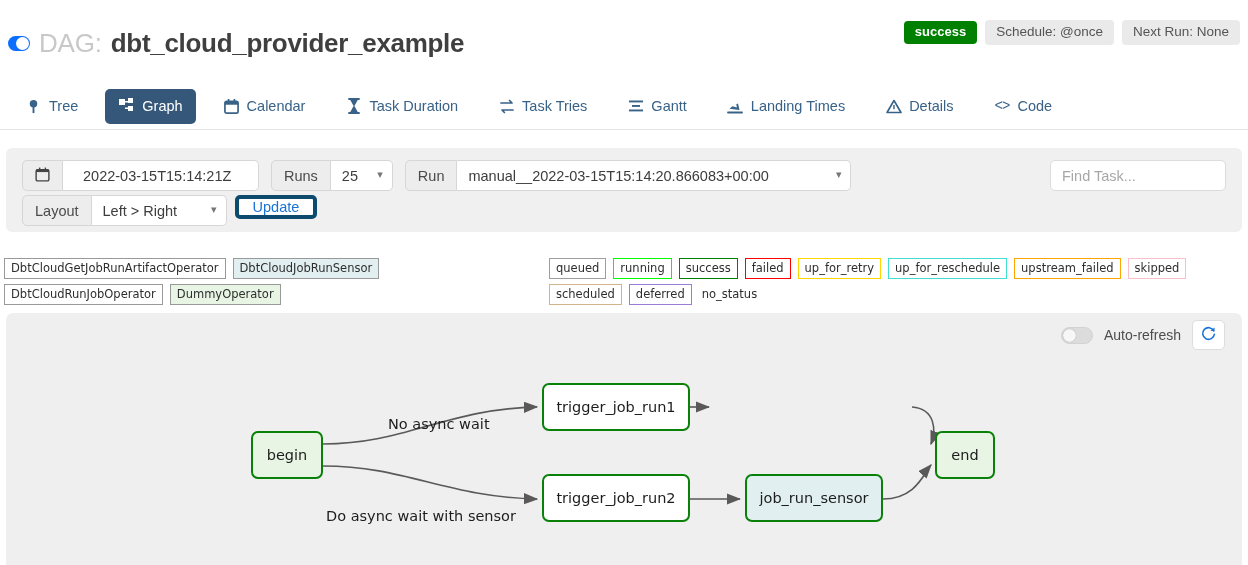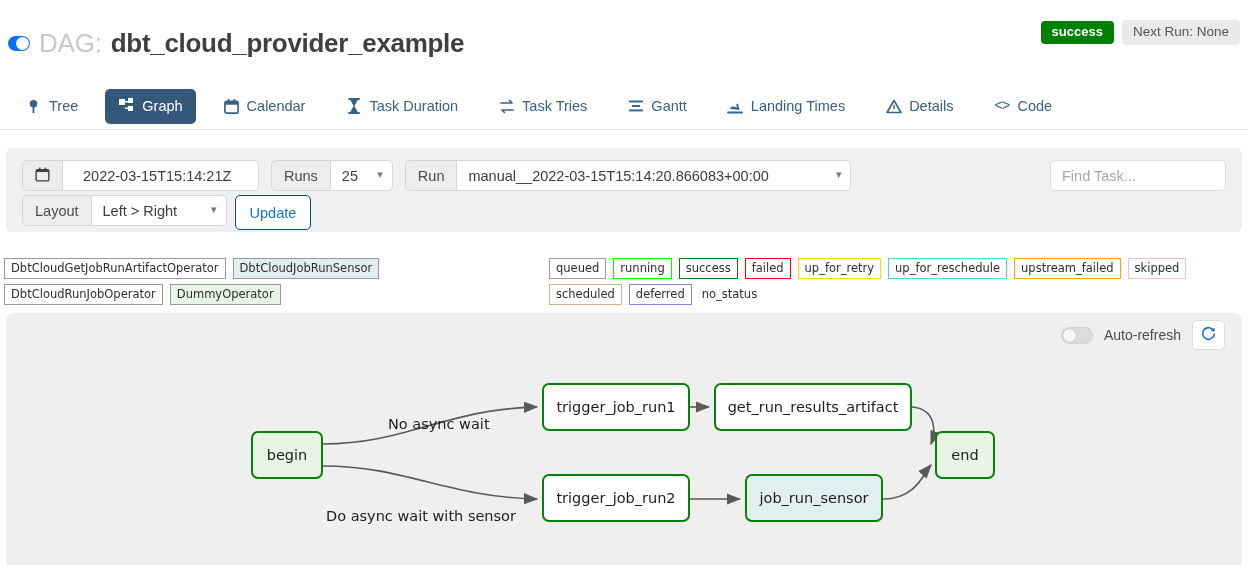--- a/index.html
+++ b/index.html
@@ -104,22 +104,22 @@
   .sel {
     background: #ffffff; border: 1px solid #d6d6d6; border-left: none;
     height: 31px; display: flex; align-items: center; justify-content: space-between;
     gap: 14px; padding: 0 9px 0 11px; font-size: 14.5px; color: #3d3d3d;
     border-radius: 0 5px 5px 0; white-space: nowrap; cursor: pointer;
   }
   .chev { color: #777; font-size: 11px; line-height: 1; transform: translateY(-1px); }
   .spacer-12 { width: 12px; }
   .spacer-8 { width: 8px; }
   .btn-update {
-    background: #ffffff; border: 1px solid #0c4a6e; color: #1a73d4;
-    height: 35px; border-radius: 5px; padding: 0 14px;
+    background: #ffffff; border: 4px solid #0c4a6e; color: #1a73d4;
+    height: 24px; border-radius: 5px; padding: 0 14px;
     font-size: 14.5px; display: flex; align-items: center; cursor: pointer;
   }
   .find-task {
     position: absolute; right: 16px; top: 12px;
     width: 176px; height: 31px; background: #ffffff;
     border: 1px solid #dcdcdc; border-radius: 5px;
     display: flex; align-items: center; padding: 0 11px;
     font-size: 14.5px; color: #a7a7a7;
   }
 
@@ -184,20 +184,21 @@
 <body>
 
 <div class="header">
   <div class="dag-title-wrap">
     <div class="toggle-pill"></div>
     <span class="dag-label">DAG:</span>
     <span class="dag-name">dbt_cloud_provider_example</span>
   </div>
   <div class="header-badges">
     <span class="badge-success">success</span>
+    <span class="badge-grey">Schedule: @once</span>
     <span class="badge-grey">Next Run: None</span>
   </div>
 </div>
 
 <div class="tabbar">
   <div class="tabs">
 
     <div class="tab">
       <span class="tab-icon">
         <svg width="15" height="15" viewBox="0 0 16 16">
@@ -413,18 +414,17 @@
       <path d="M906 94 C 930 96, 930 118, 925 131" marker-end="url(#ar)"></path>
       <path d="M877 186 C 910 186, 918 160, 925 152" marker-end="url(#ar)"></path>
     </g>
   </svg>
 
   <div class="edge-label" style="left:382px; top:103px;">No async wait</div>
   <div class="edge-label" style="left:320px; top:195px;">Do async wait with sensor</div>
 
   <div class="node dummy" style="left:245px; top:118px; width:72px;  height:48px;">begin</div>
   <div class="node" style="left:536px; top:70px;  width:148px; height:48px;">trigger_job_run1</div>
-  <div class="node" style="left:708px; top:70px;  width:198px; height:48px;">get_run_results_artifact</div>
   <div class="node dummy" style="left:929px; top:118px; width:60px;  height:48px;">end</div>
   <div class="node" style="left:536px; top:161px; width:148px; height:48px;">trigger_job_run2</div>
   <div class="node sensor" style="left:739px; top:161px; width:138px; height:48px;">job_run_sensor</div>
 
 </div>
 
 </body></html>

